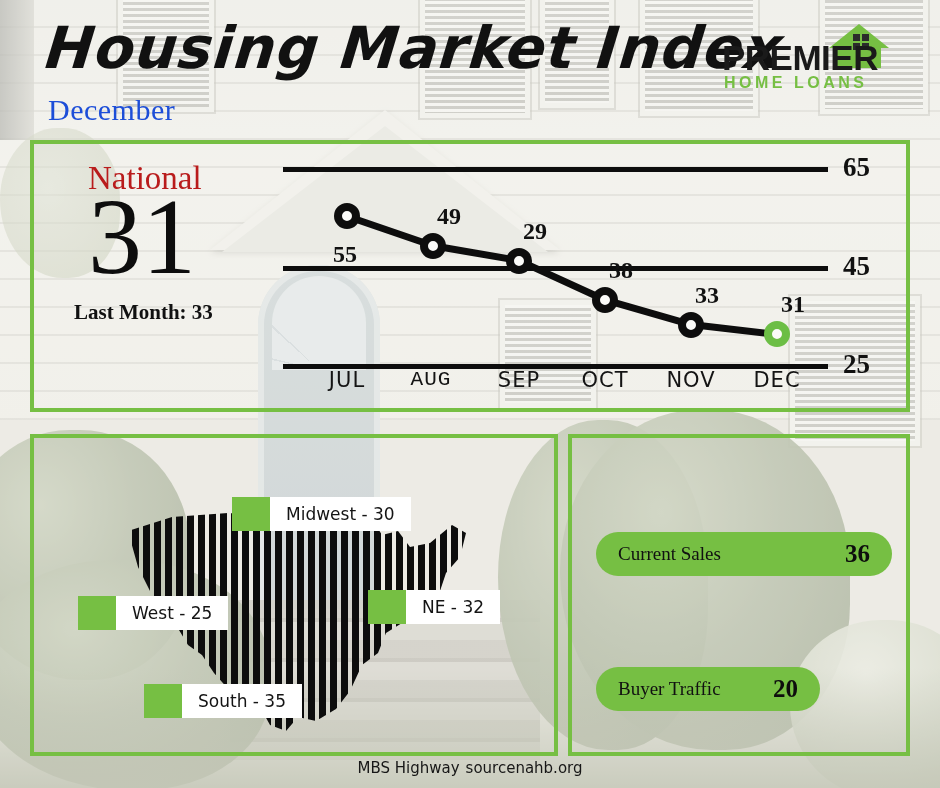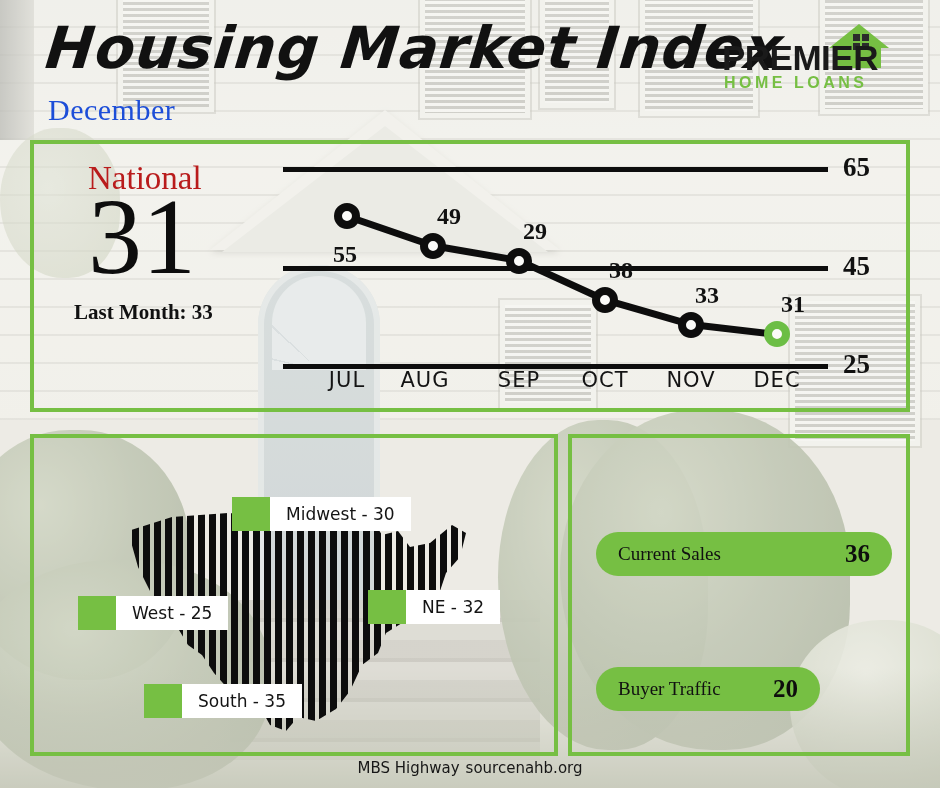--- a/index.html
+++ b/index.html
@@ -337,21 +337,21 @@
       <div class="gridline" style="top: 214px;"></div>
       <div class="gridlabel" style="top: 214px;">25</div>
       <svg width="600" height="250" style="position: absolute; left: 0px; top: 0px;">
         <polyline points="64,66.25 150,95.8 236,110.575 322,149.975 408,174.6 494,184.45" fill="none" stroke="#0d0d0d" stroke-width="7" stroke-linejoin="round" stroke-linecap="round"></polyline>
       </svg>
       <div class="marker" style="left: 64px; top: 66.25px;"></div>
       <div class="pointlabel" style="left: 62px; top: 118.25px;">55</div>
       <div class="xlabel" style="left: 64px;">JUL</div>
       <div class="marker" style="left: 150px; top: 95.8px;"></div>
       <div class="pointlabel" style="left: 166px; top: 79.8px;">49</div>
-      <div class="xlabel" style="left: 142px;">AUG</div>
+      <div class="xlabel" style="left: 148px; font-family: Liberation Mono, monospace;">AUG</div>
       <div class="marker" style="left: 236px; top: 110.575px;"></div>
       <div class="pointlabel" style="left: 252px; top: 94.575px;">29</div>
       <div class="xlabel" style="left: 236px;">SEP</div>
       <div class="marker" style="left: 322px; top: 149.975px;"></div>
       <div class="pointlabel" style="left: 338px; top: 133.975px;">38</div>
       <div class="xlabel" style="left: 322px;">OCT</div>
       <div class="marker" style="left: 408px; top: 174.6px;"></div>
       <div class="pointlabel" style="left: 424px; top: 158.6px;">33</div>
       <div class="xlabel" style="left: 408px;">NOV</div>
       <div class="marker green" style="left: 494px; top: 184.45px;"></div>

